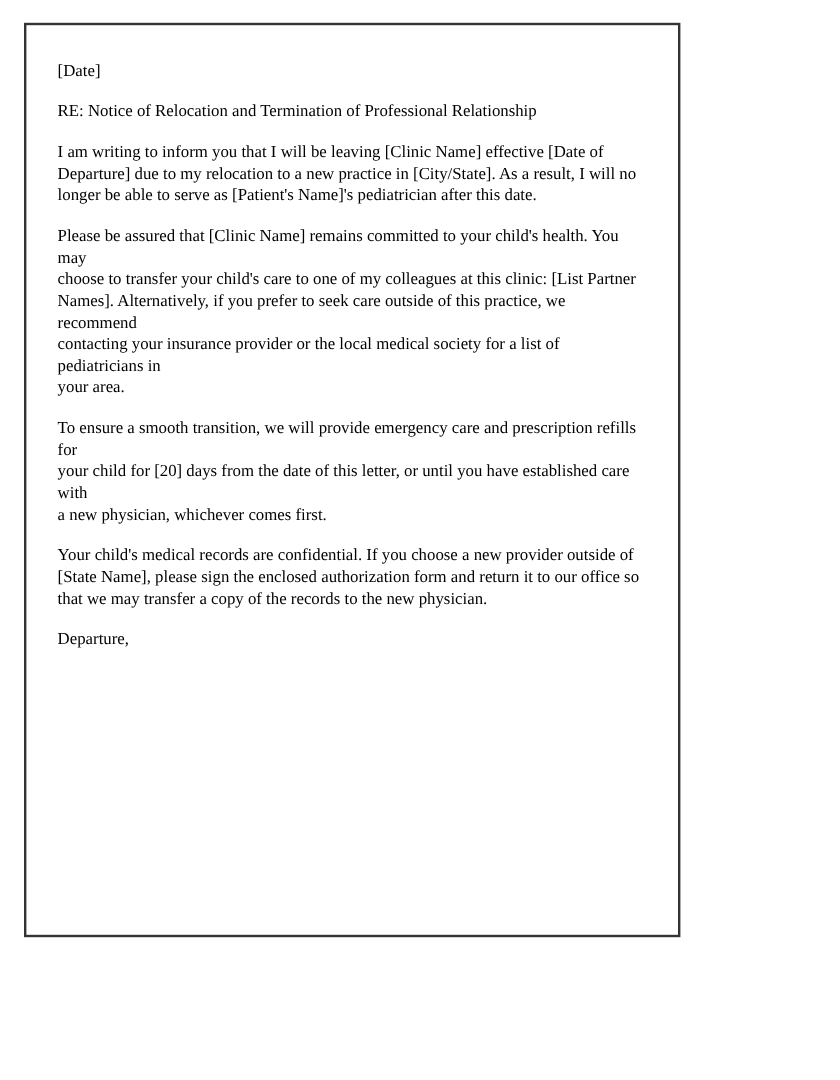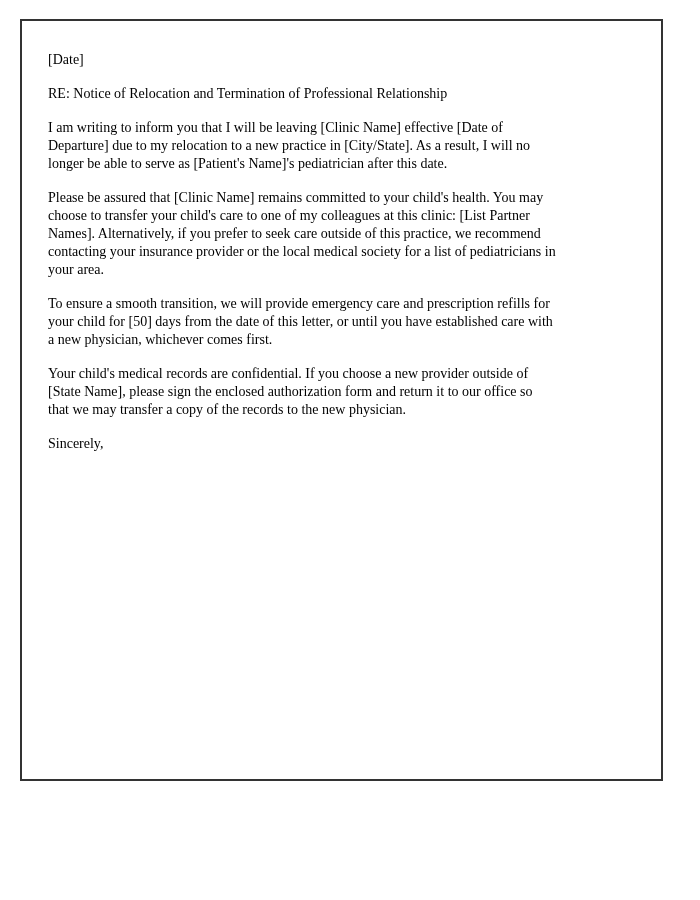--- a/index.html
+++ b/index.html
@@ -12,21 +12,21 @@
     width: 700px;
     height: 900px;
     position: relative;
     font-family: "Liberation Serif", "DejaVu Serif", serif;
     color: #000000;
   }
   .letter-page {
     position: absolute;
     left: 20px;
     top: 19px;
-    width: 643px;
+    width: 547px;
     height: 762px;
     border: 2px solid #333333;
     background: #ffffff;
     padding: 30px 28px 0 26px;
     overflow: hidden;
   }
   .block {
     font-size: 14px;
     line-height: 18px;
     white-space: pre-line;
@@ -41,19 +41,19 @@
   <div class="block">RE: Notice of Relocation and Termination of Professional Relationship</div>
   <div class="block">I am writing to inform you that I will be leaving [Clinic Name] effective [Date of
 Departure] due to my relocation to a new practice in [City/State]. As a result, I will no
 longer be able to serve as [Patient's Name]'s pediatrician after this date.</div>
   <div class="block">Please be assured that [Clinic Name] remains committed to your child's health. You may
 choose to transfer your child's care to one of my colleagues at this clinic: [List Partner
 Names]. Alternatively, if you prefer to seek care outside of this practice, we recommend
 contacting your insurance provider or the local medical society for a list of pediatricians in
 your area.</div>
   <div class="block">To ensure a smooth transition, we will provide emergency care and prescription refills for
-your child for [50] days from the date of this letter, or until you have established care with
+your child for [20] days from the date of this letter, or until you have established care with
 a new physician, whichever comes first.</div>
   <div class="block">Your child's medical records are confidential. If you choose a new provider outside of
 [State Name], please sign the enclosed authorization form and return it to our office so
 that we may transfer a copy of the records to the new physician.</div>
-  <div class="block">Sincerely,</div>
+  <div class="block">Departure,</div>
 </div>
 
 </body></html>

